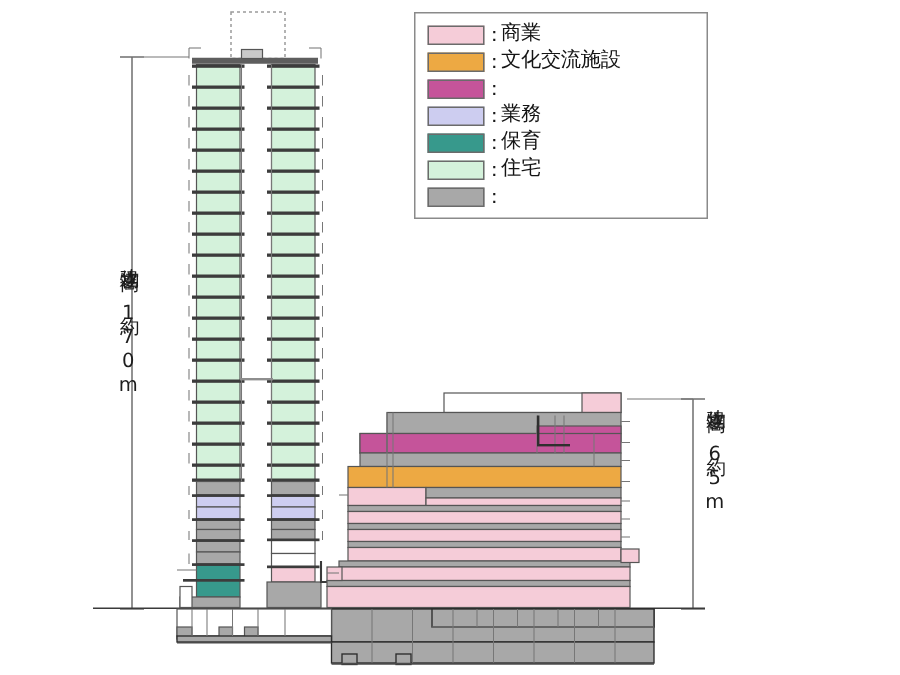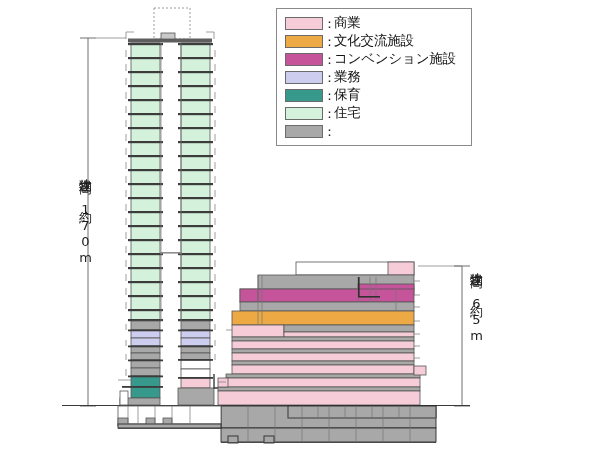--- a/index.html
+++ b/index.html
@@ -375,21 +375,20 @@
 
   <div class="legend-row">
     <span class="swatch" style="background: rgb(237, 169, 67);"></span>
     <span class="legend-colon">：</span>
     <span class="legend-label">文化交流施設</span>
   </div>
 
   <div class="legend-row">
     <span class="swatch" style="background: rgb(197, 84, 154);"></span>
     <span class="legend-colon">：</span>
-    <span class="legend-label">コンベンション施設</span>
   </div>
 
   <div class="legend-row">
     <span class="swatch" style="background: rgb(205, 205, 240);"></span>
     <span class="legend-colon">：</span>
     <span class="legend-label">業務</span>
   </div>
 
   <div class="legend-row">
     <span class="swatch" style="background: rgb(55, 153, 140);"></span>

